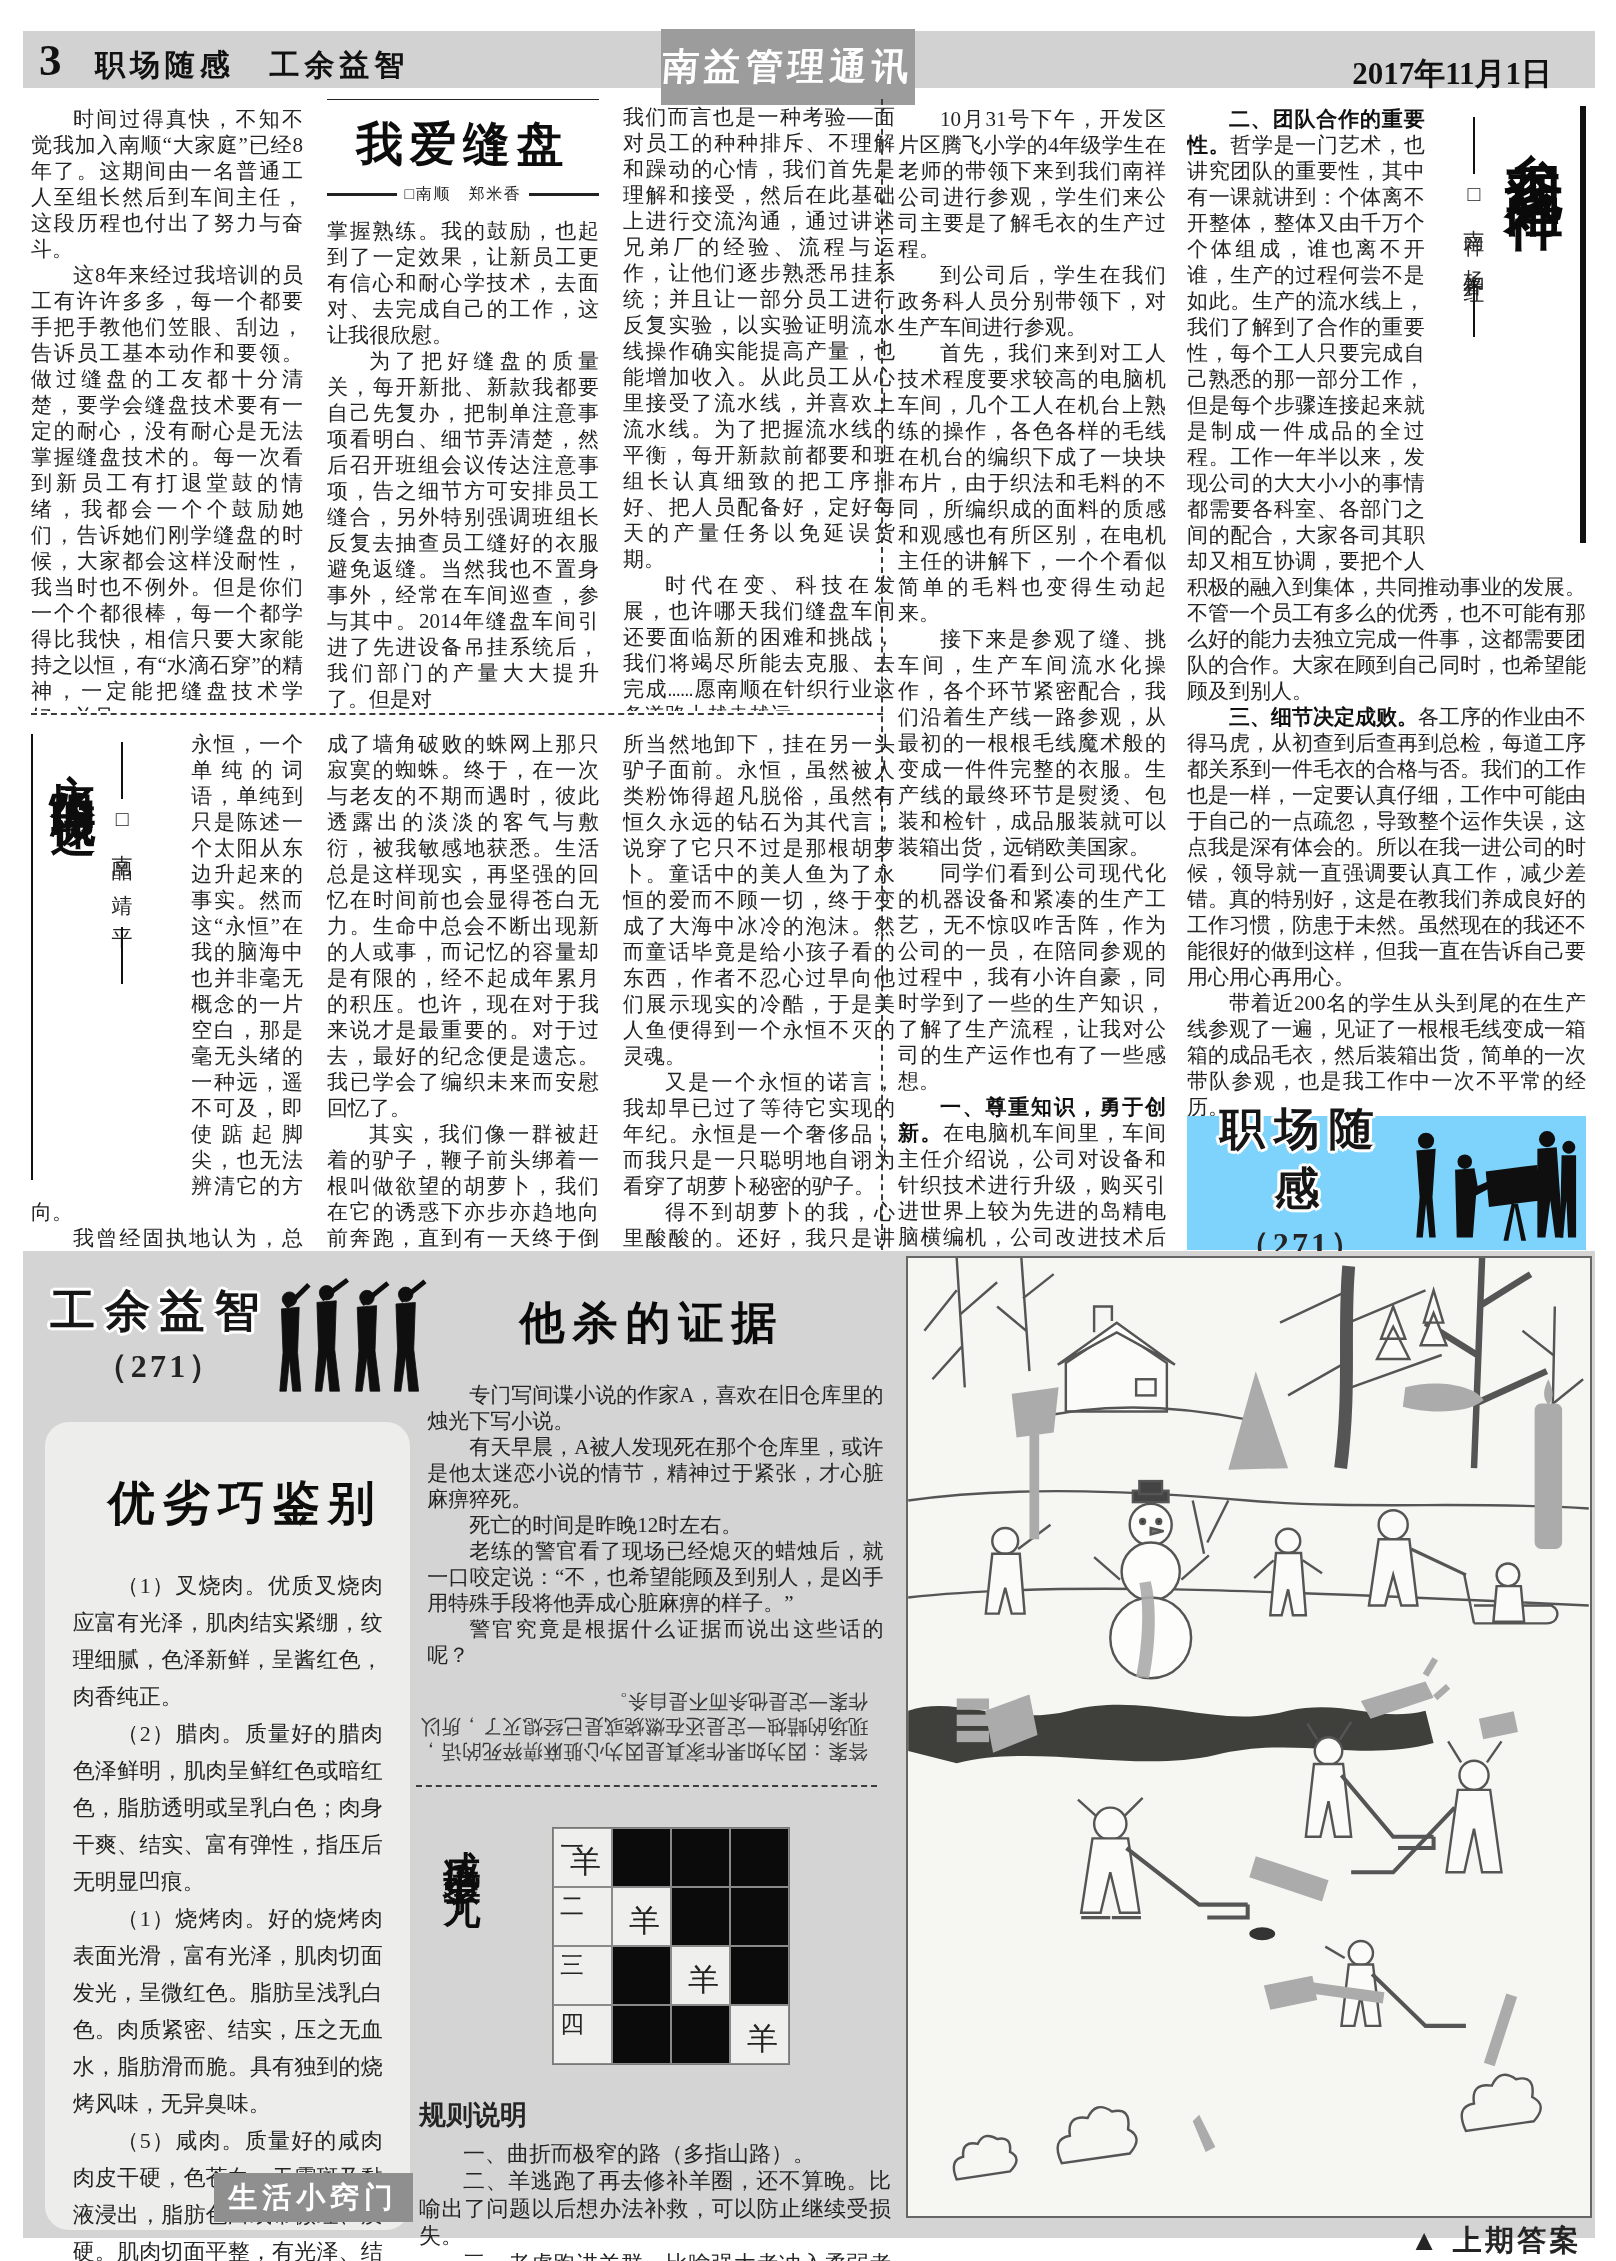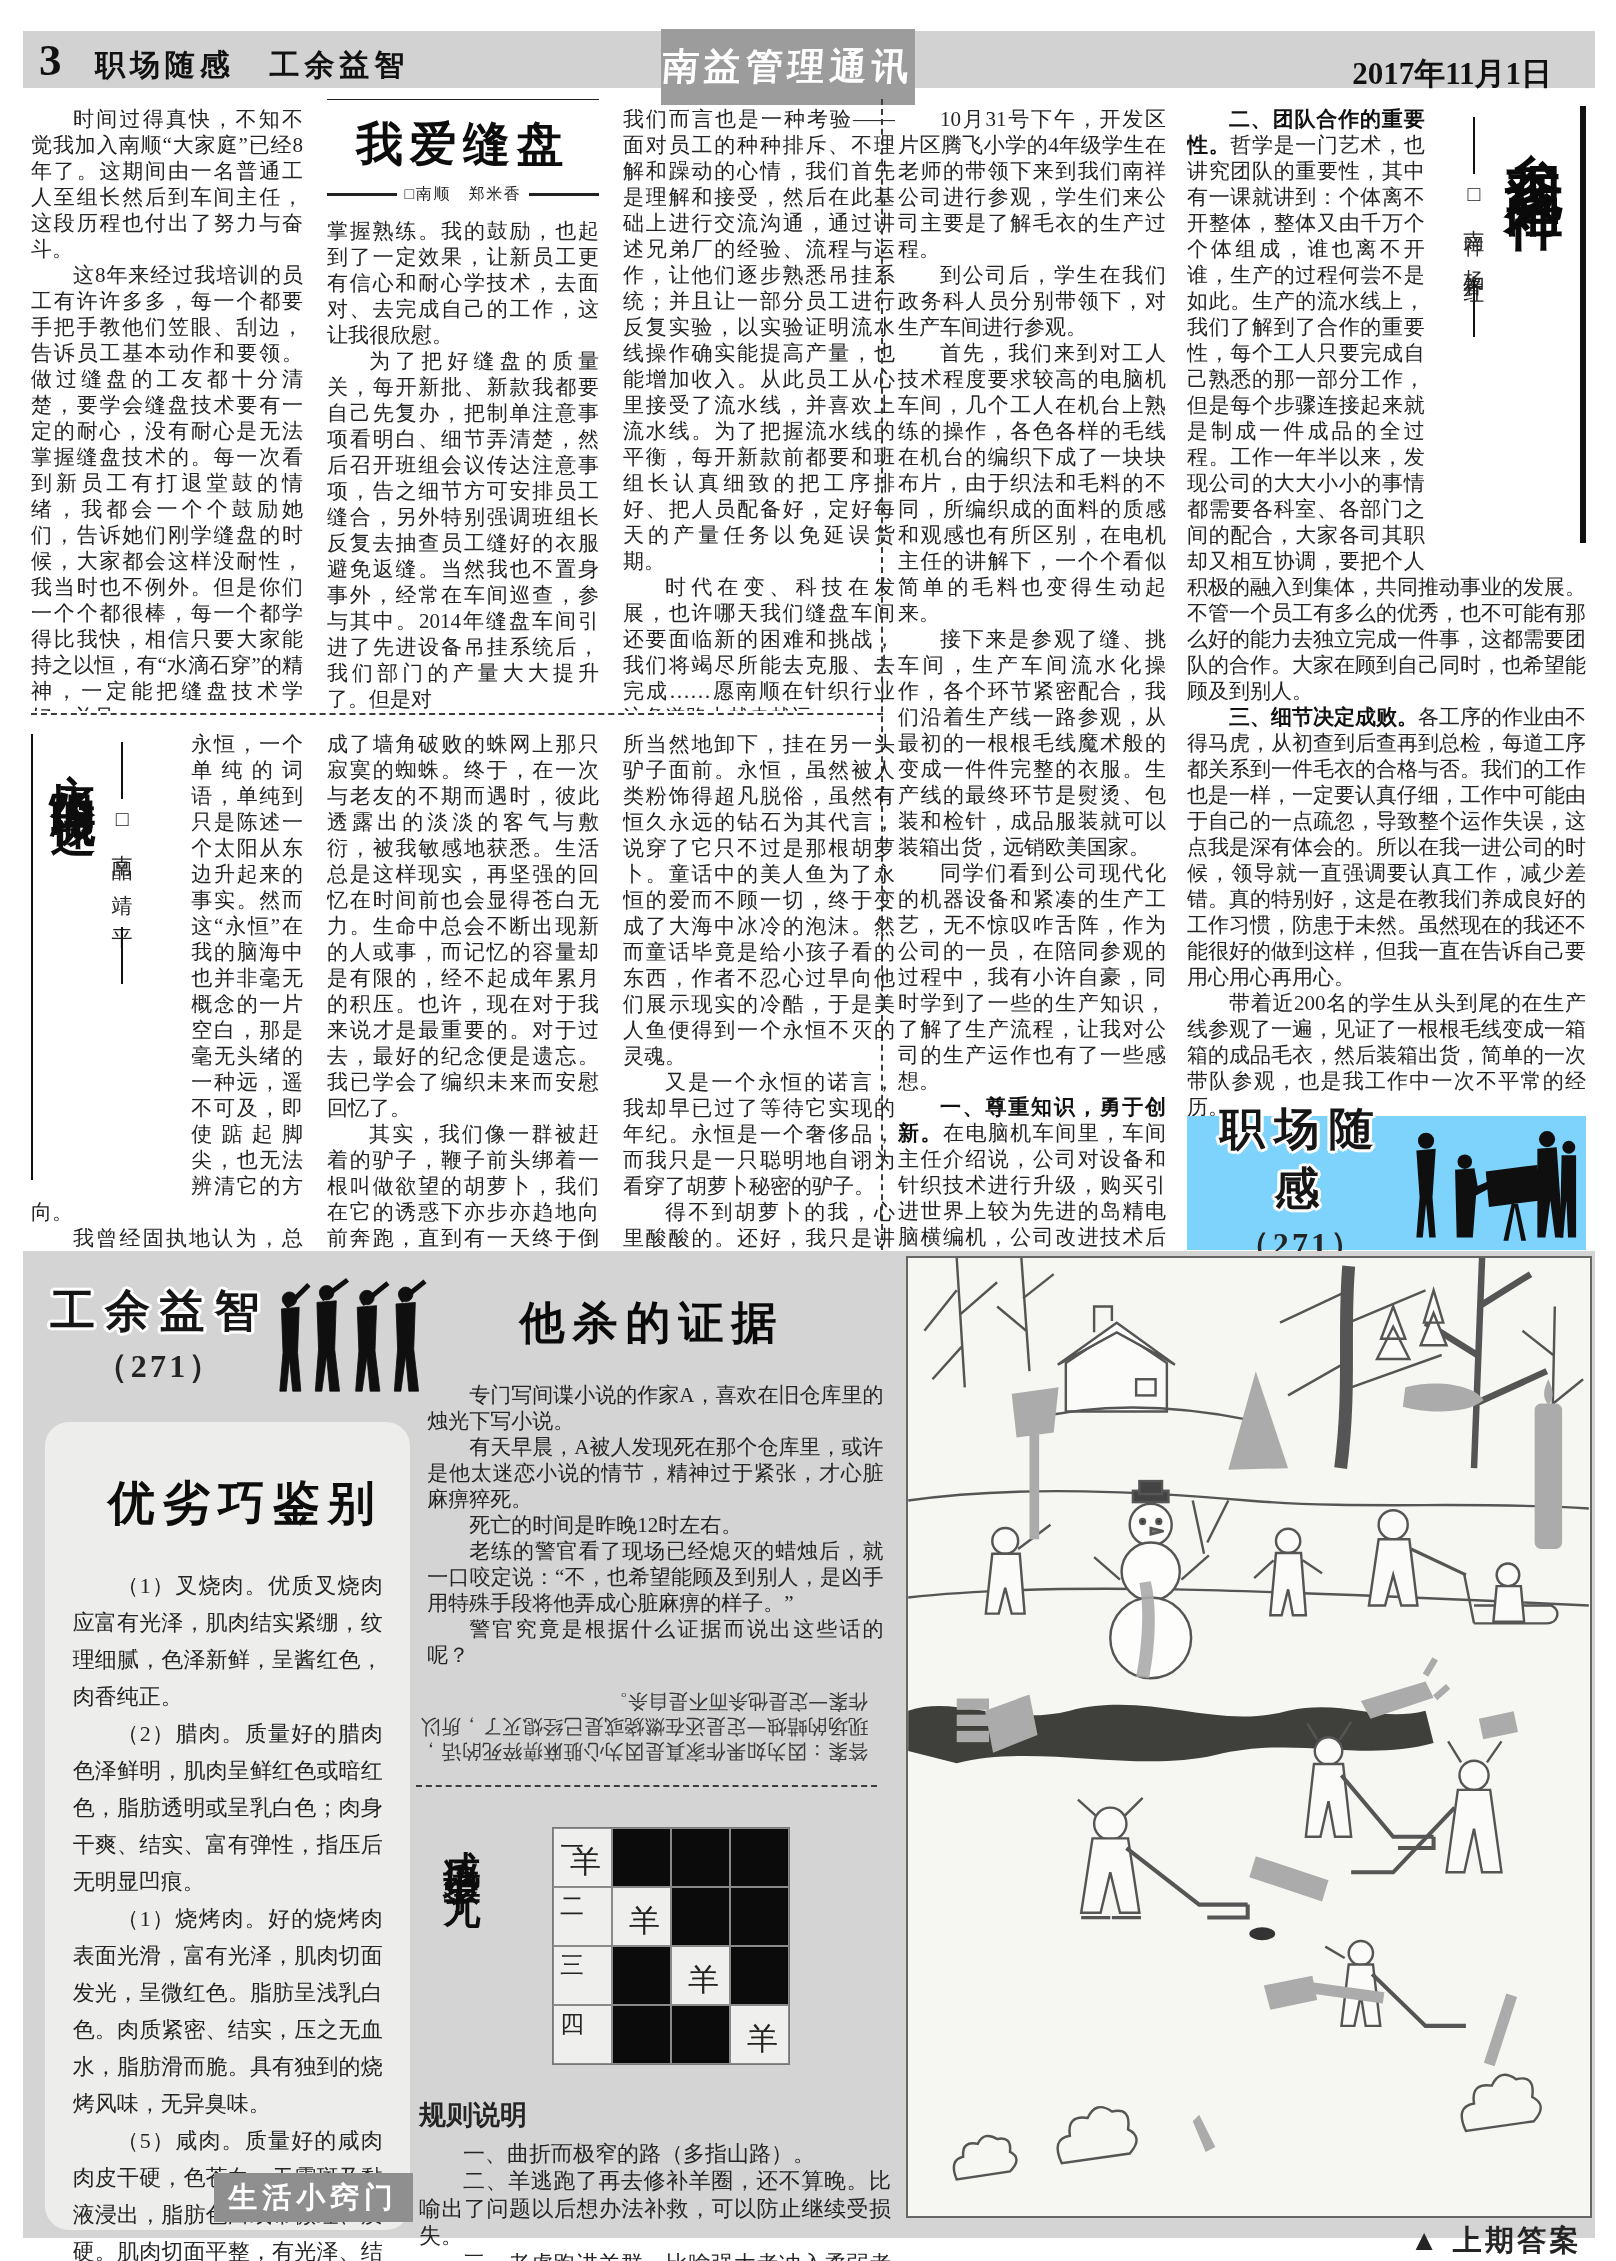--- a/index.html
+++ b/index.html
@@ -24,21 +24,21 @@
   .bodytext p { font-size:21px; line-height:26px; text-align:justify; text-indent:2em; }
   .bodytext p.noindent { text-indent:0; }
   .bodytext b { color:#111; }
   .col { position:absolute; overflow:hidden; }
 
   
   .top-section { position:absolute; left:31px; top:99px; width:1555px; height:1151px; }
 
   .a-col1 { left:0; top:6.5px; width:272px; height:605px; }
   .a-col2 { left:296px; top:0; width:272px; height:611px; border-top:1.6px solid #222; }
-  .a-col3 { left:592px; top:6.5px; width:272px; height:605px; }
+  .a-col3 { left:592px; top:6.5px; width:272px; height:605px;font-family:Liberation Mono, monospace; }
   .art-title { text-align:center; font-size:47px; font-weight:bold; letter-spacing:6.5px; color:#0d0d0d; margin:13px 0 8px; }
   .byline-row { display:flex; align-items:center; margin:3.2px 0 13px; }
   .byline-rule { flex:1; height:2.4px; background:#222; }
   .byline-text { padding:0 8px; font-size:16px; letter-spacing:1.6px; white-space:nowrap; }
 
   .h-dashed { position:absolute; left:0; top:614px; width:852px; border-top:2.4px dashed #3c3c3c; }
   .v-dashed { position:absolute; left:850px; top:0; height:1151px; border-left:2.4px dashed #3c3c3c; }
 
   .b-col1 { left:0; top:632px; width:272px; height:519px; }
   .b-col2 { left:296px; top:632px; width:272px; height:519px; }

